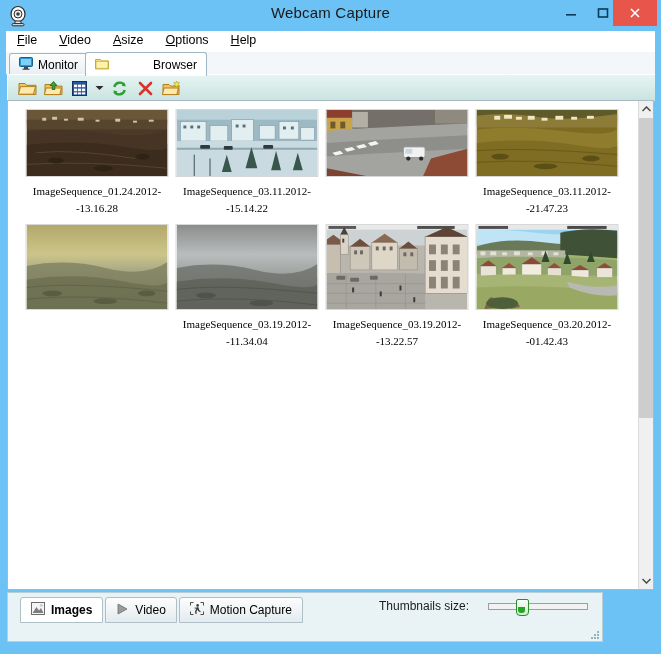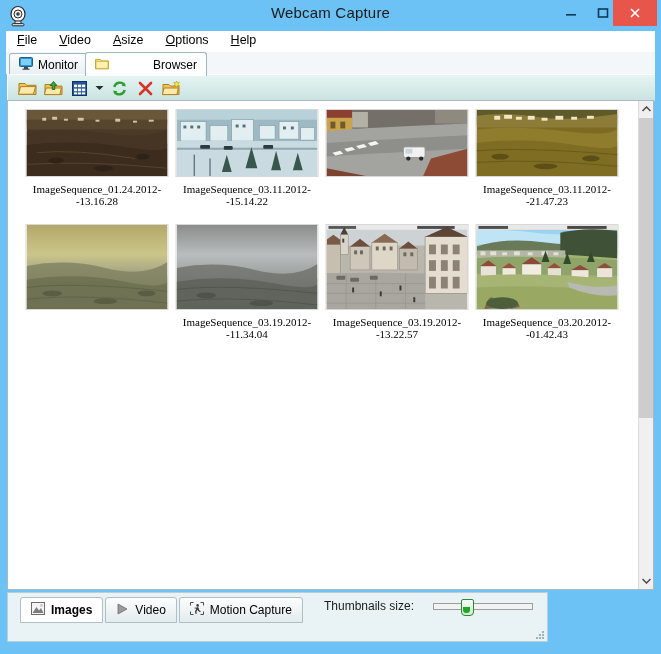--- a/index.html
+++ b/index.html
@@ -92,42 +92,42 @@
     position:absolute;top:0;width:150px;height:115px;
   }
   .thumb-img{
     position:absolute;left:50%;transform:translateX(-50%);
     top:4px;width:143px;height:68px;
     border:1px solid #d8d8d8;box-sizing:border-box;
     overflow:hidden;
   }
   .thumb-label{
     position:absolute;top:78px;left:0;width:150px;
-    text-align:center;font-size:11px;line-height:12px;color:#000;
+    text-align:center;font-size:11px;line-height:17px;color:#000;
     font-family:"Liberation Serif", serif;
   }
   
   #vscroll{
     position:absolute;right:0;top:0;width:15px;height:488px;
     background:#f0f0f0;border-left:1px solid #dcdcdc;box-sizing:border-box;
   }
   #vs-up,#vs-down{
     position:absolute;left:0;width:14px;height:16px;
     display:flex;align-items:center;justify-content:center;
     background:#f0f0f0;
   }
   #vs-up{top:0;}
   #vs-down{bottom:0;}
   #vs-thumb{
     position:absolute;left:0;top:17px;width:14px;height:300px;
     background:#cdcdcd;
   }
   
   #statusbar{
-    position:absolute;left:7px;top:592px;width:541px;height:50px;
+    position:absolute;left:7px;top:592px;width:596px;height:50px;
     background:#e9f3f5;
     border:1px solid #b9cfd6;box-sizing:border-box;
   }
   #btabs{
     position:absolute;left:12px;top:4px;height:24px;display:flex;
   }
   .btab{
     height:24px;display:flex;align-items:center;gap:6px;
     padding:0 10px;font-size:12px;
     border:1px solid #aebfc7;border-radius:3px 3px 0 0;

